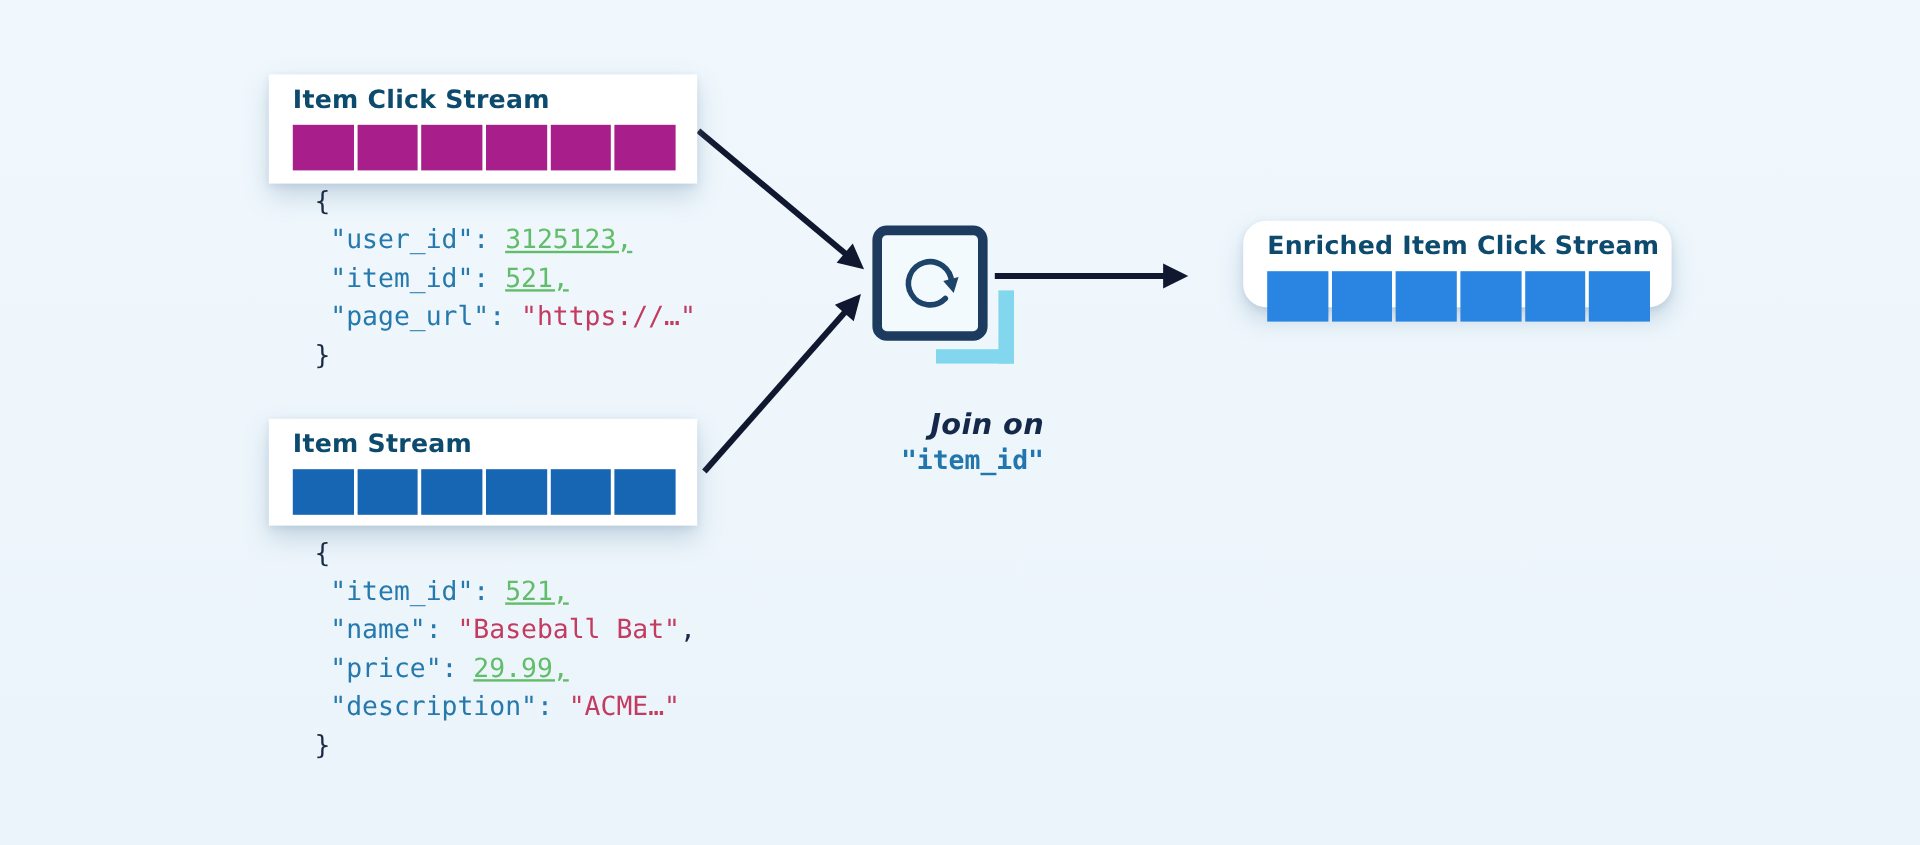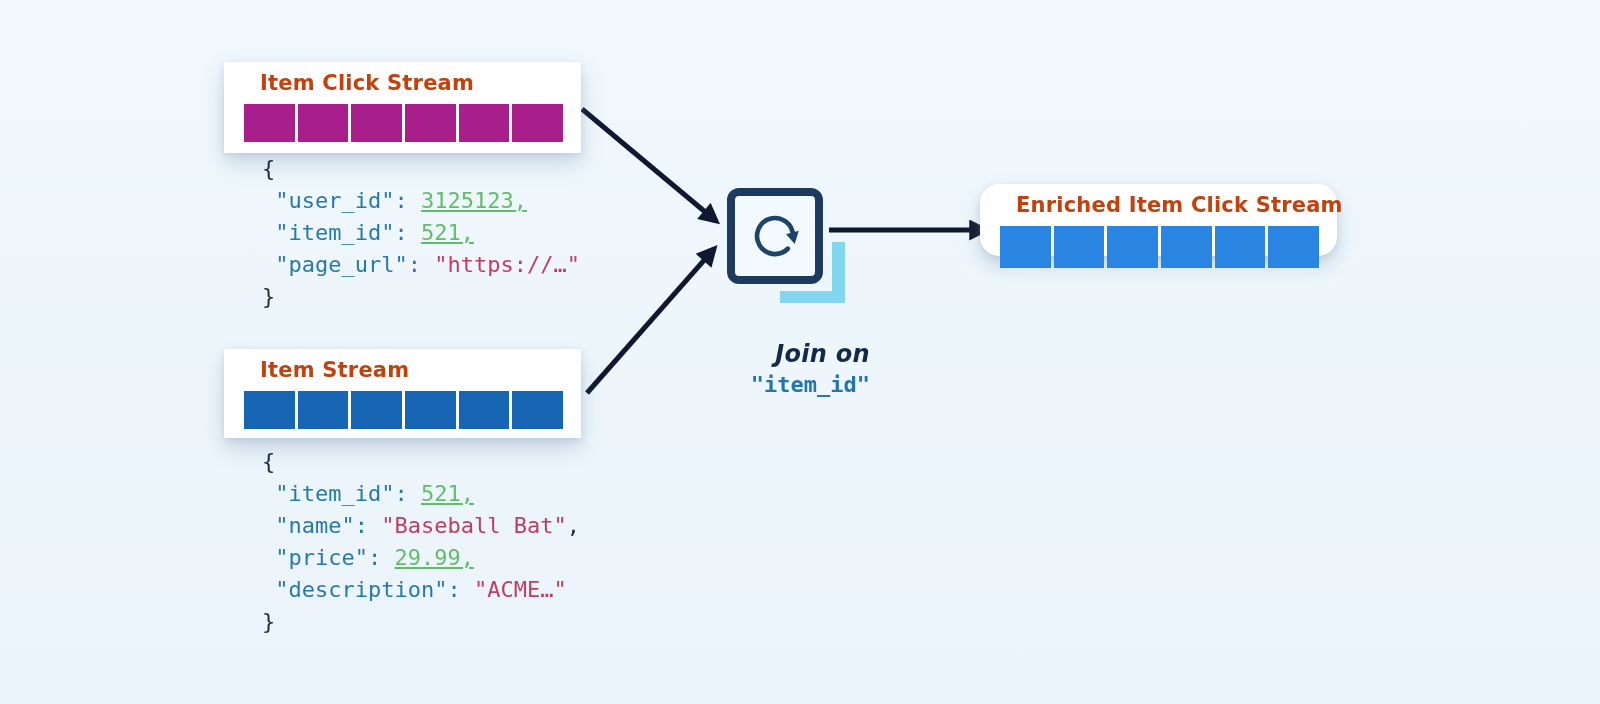--- a/index.html
+++ b/index.html
@@ -19,34 +19,34 @@
   .card {
     position: absolute;
     background: #ffffff;
     box-shadow: 0 10px 20px rgba(104, 136, 168, 0.30), 0 2px 6px rgba(104,136,168,0.18);
     padding: 9px 18px 14px 20px;
     box-sizing: border-box;
   }
   .card-title {
     font-weight: bold;
     font-size: 21px;
-    color: #c2410c;
+    color: #0c4a6e;
     letter-spacing: 0.2px;
-    margin: 0 0 9px 16px;
+    margin: 0 0 9px 0;
     white-space: nowrap;
   }
   .blocks { display: flex; gap: 3px; }
   .block { width: 51px; height: 38px; }
   .blocks-magenta .block { background: #a81f8c; }
   .blocks-blue .block { background: #1766b3; }
   .blocks-bright .block { background: #2a85e2; height: 42px; }
 
   #card-click-stream { left: 224px; top: 62px;  width: 357px; height: 91px; }
   #card-item-stream  { left: 224px; top: 349px; width: 357px; height: 89px; }
-  #card-enriched     { left: 980px; top: 184px; width: 357px; height: 72px; border-radius: 19px; }
+  #card-enriched     { left: 1036px; top: 184px; width: 357px; height: 72px; border-radius: 19px; }
 
   
   .code {
     position: absolute;
     font-family: "DejaVu Sans Mono", "Liberation Mono", monospace;
     font-size: 22px;
     line-height: 32px;
   }
   #code-click-stream { left: 262px; top: 153px; }
   #code-item-stream  { left: 262px; top: 446px; }

